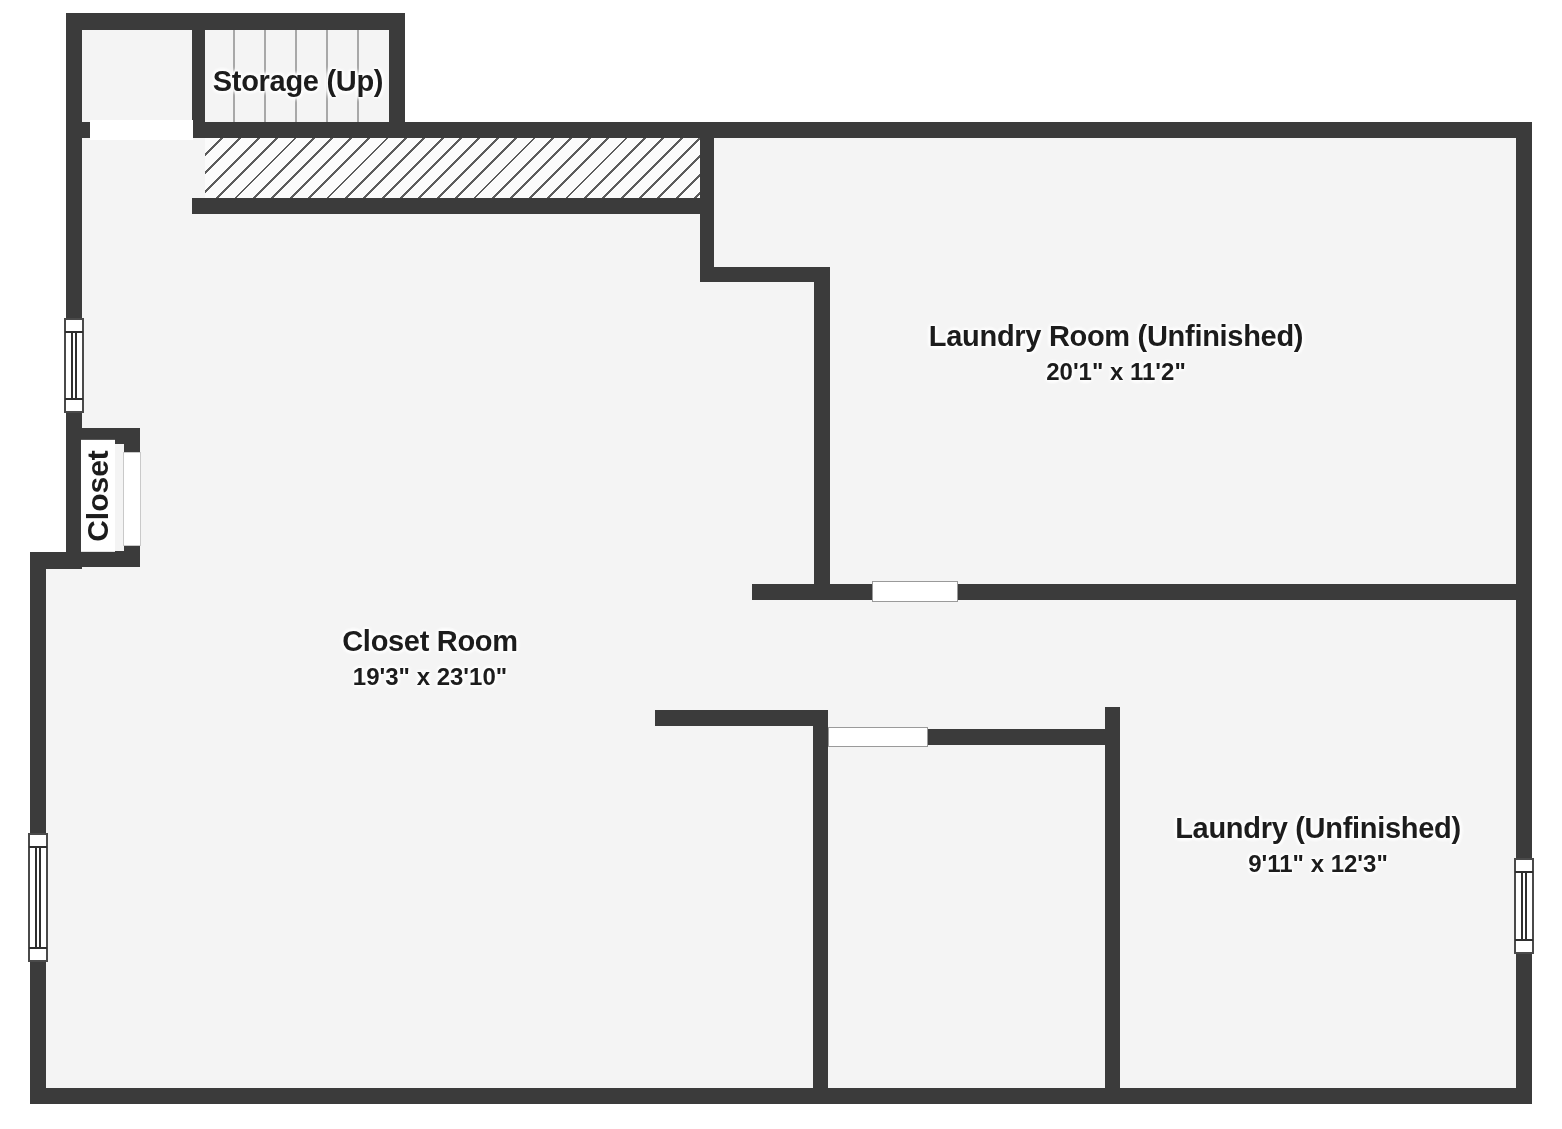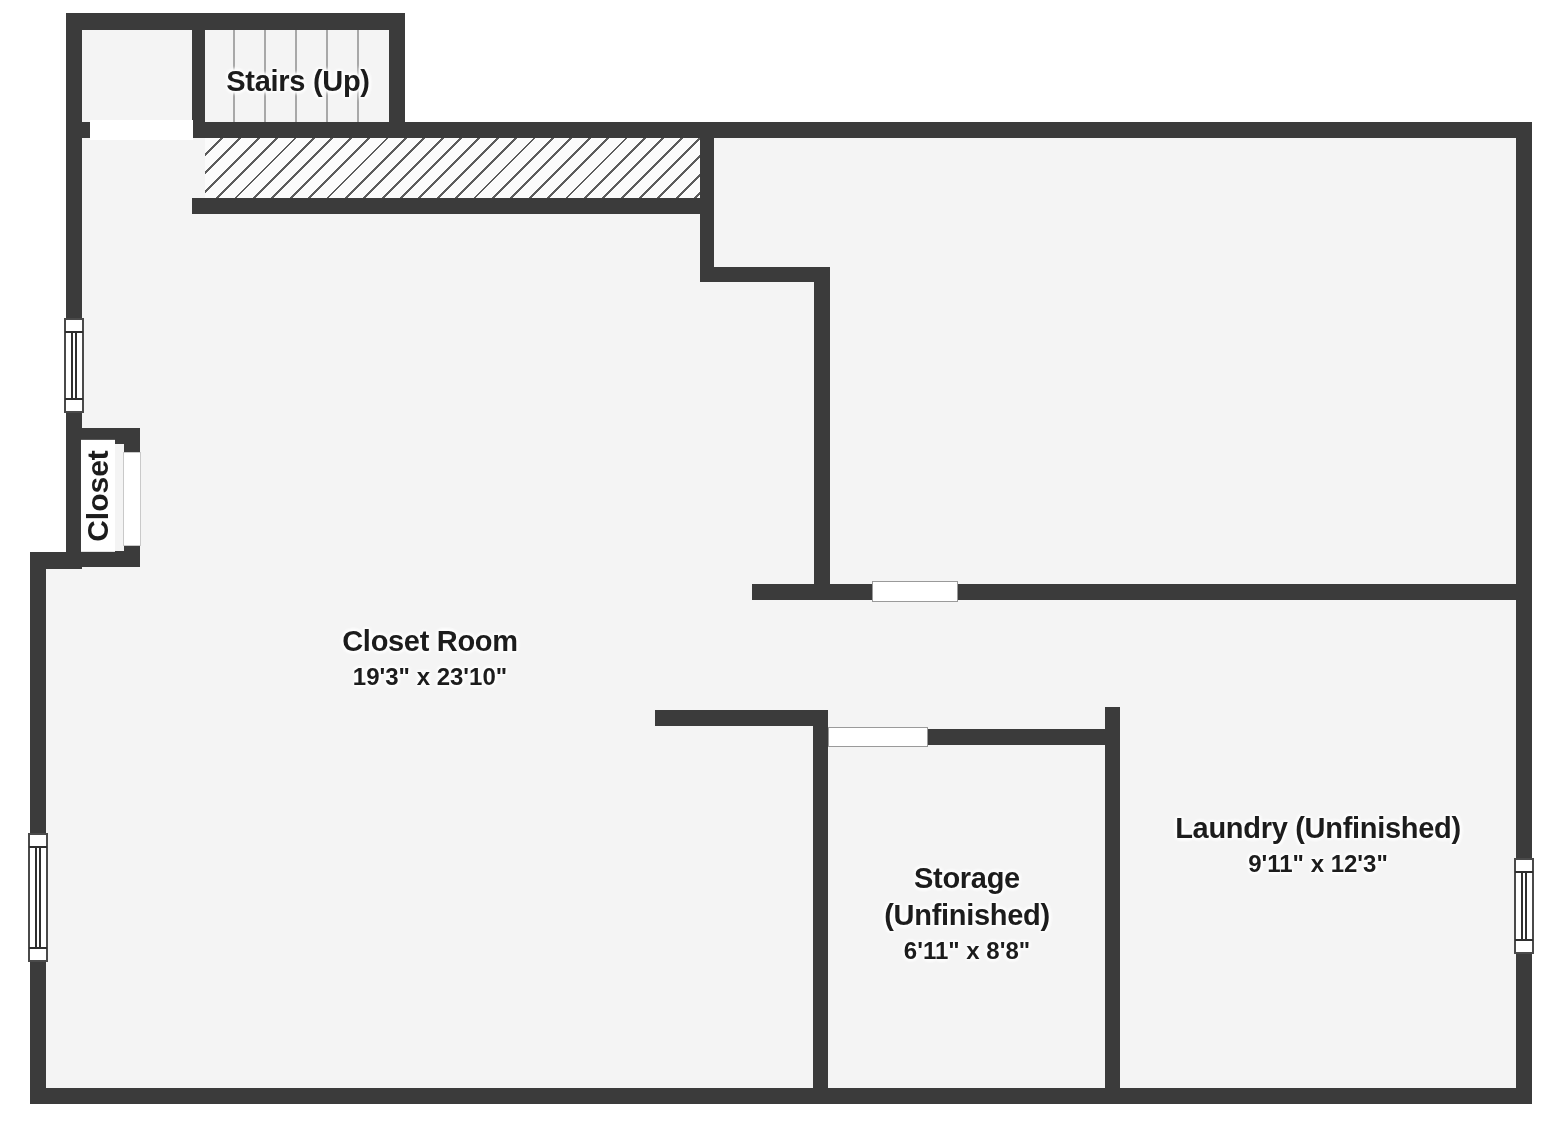--- a/index.html
+++ b/index.html
@@ -79,35 +79,34 @@
     <div class="pane"></div>
   </div>
   <div class="window" style="left:28px;top:833px;width:20px;height:129px;">
     <div class="pane"></div>
   </div>
   <div class="window" style="left:1514px;top:858px;width:20px;height:96px;">
     <div class="pane"></div>
   </div>
 
   <div class="label" style="left:298px;top:81px;">
-    <div class="name">Stairs (Up)</div>
+    <div class="name">Storage (Up)</div>
   </div>
 
   <div class="closet-label" style="left:98px;top:496px;"><span>Closet</span></div>
 
+  <div class="label" style="left:1116px;top:353px;">
+    <div class="name">Laundry Room (Unfinished)</div>
+    <div class="dims">20'1" x 11'2"</div>
+  </div>
 
   <div class="label" style="left:430px;top:658px;">
     <div class="name">Closet Room</div>
     <div class="dims">19'3" x 23'10"</div>
   </div>
 
-  <div class="label" style="left:967px;top:913px;">
-    <div class="name">Storage</div>
-    <div class="name">(Unfinished)</div>
-    <div class="dims">6'11" x 8'8"</div>
-  </div>
 
   <div class="label" style="left:1318px;top:845px;">
     <div class="name">Laundry (Unfinished)</div>
     <div class="dims">9'11" x 12'3"</div>
   </div>
 
 </div>
 
 </body></html>

